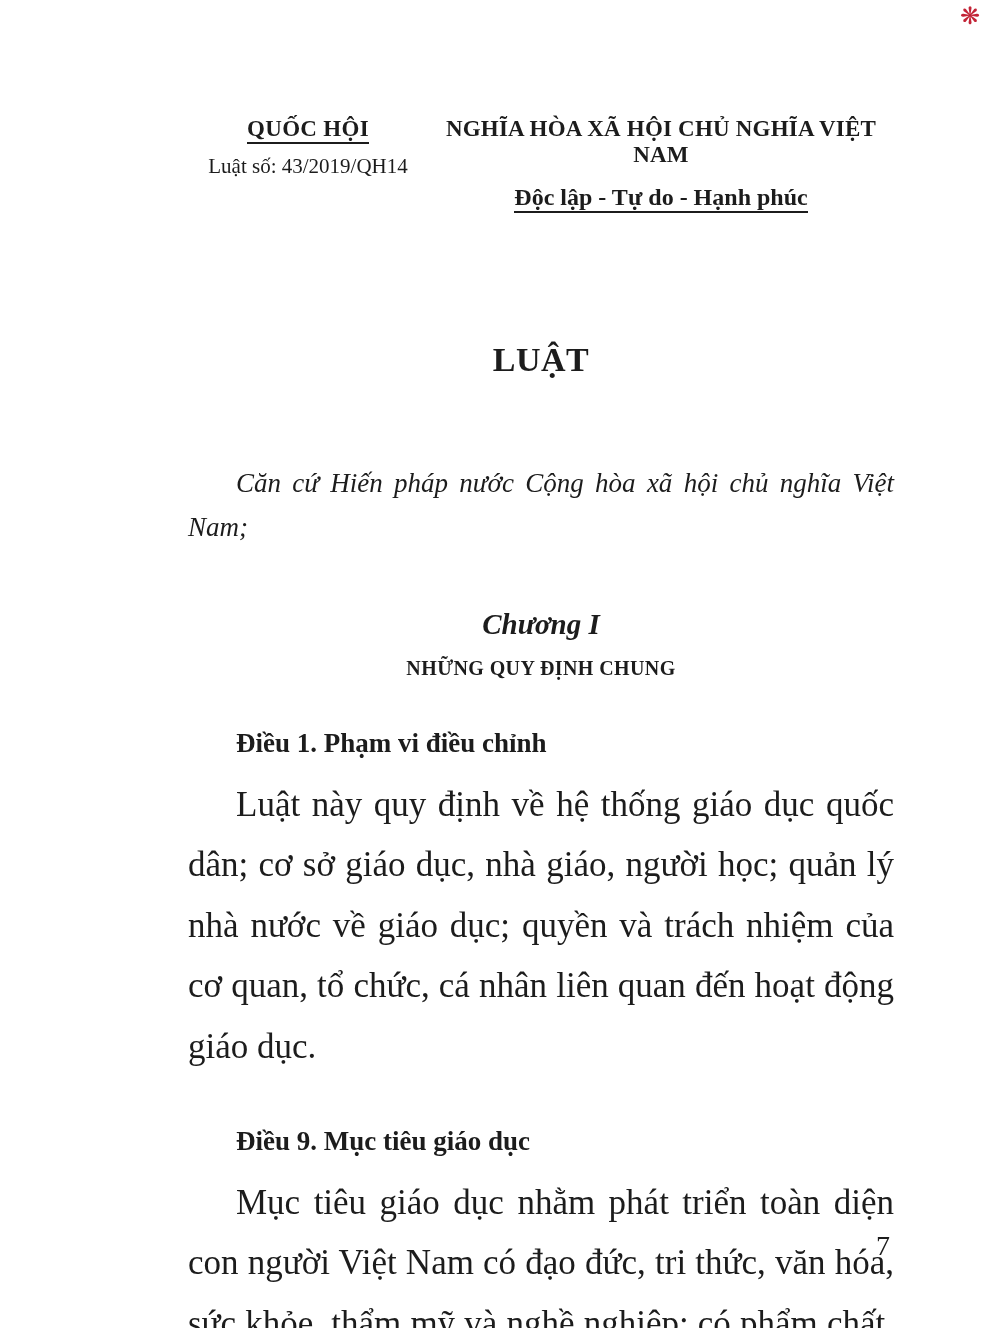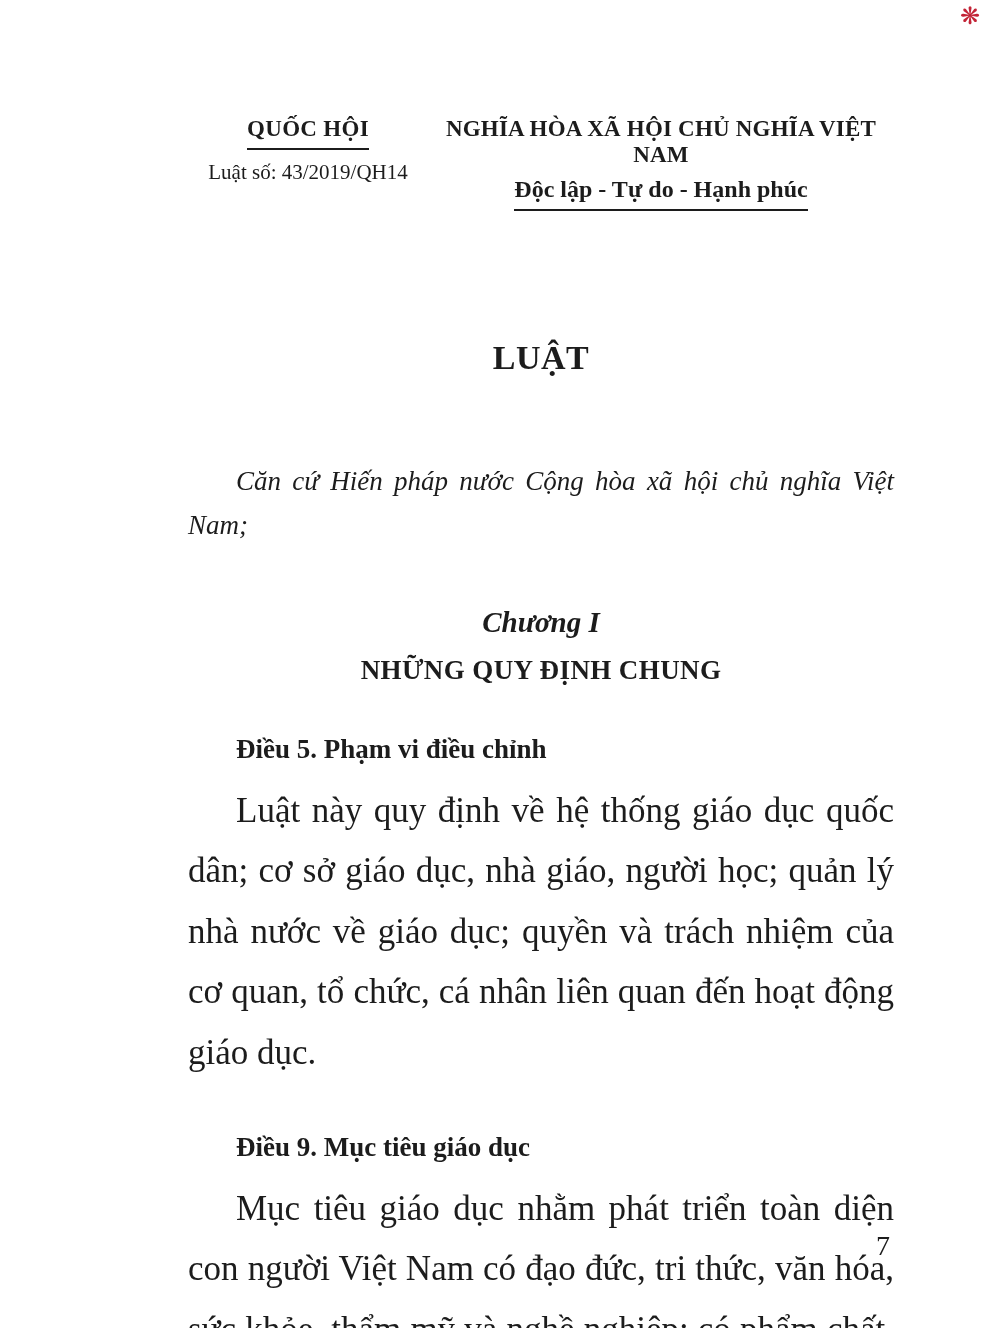--- a/index.html
+++ b/index.html
@@ -27,37 +27,37 @@
   .header-row {
     display: flex;
     justify-content: space-between;
     align-items: flex-start;
   }
   .header-left { text-align: center; width: 240px; flex-shrink: 0; }
   .header-right { text-align: center; flex: 1; }
   .underlined {
     display: inline-block;
     border-bottom: 2px solid #1c1c1c;
-    padding-bottom: 6px;
+    padding-bottom: 0;
   }
   .org-name {
     font-weight: bold;
     font-size: 23px;
     letter-spacing: 0.3px;
   }
   .law-number {
     font-size: 21px;
     margin-top: 10px;
   }
   .country-name {
     font-weight: bold;
     font-size: 23px;
     letter-spacing: 0.2px;
   }
-  .motto-wrap { margin-top: 8px; }
+  .motto-wrap { margin-top: 16px; }
   .motto {
     font-weight: bold;
     font-size: 24px;
   }
   .doc-title {
     margin-top: 122px;
     text-align: center;
     font-weight: bold;
     font-size: 34px;
     line-height: 1.45;
@@ -77,21 +77,21 @@
     margin-top: 58px;
     text-align: center;
     font-weight: bold;
     font-style: italic;
     font-size: 29px;
   }
   .chapter-title {
     margin-top: 16px;
     text-align: center;
     font-weight: bold;
-    font-size: 27px;
+    font-size: 20px;
     letter-spacing: 0.4px;
   }
   .article-heading {
     margin: 48px 0 0 0;
     font-weight: bold;
     font-size: 27px;
     text-indent: 48px;
   }
   .body-text {
     margin: 16px 0 0 0;
@@ -132,21 +132,21 @@
 
     <div class="doc-title">
       <div>LUẬT</div>
     </div>
 
     <p class="preamble first">Căn cứ Hiến pháp nước Cộng hòa xã hội chủ nghĩa Việt Nam;</p>
 
     <div class="chapter-label">Chương I</div>
     <div class="chapter-title">NHỮNG QUY ĐỊNH CHUNG</div>
 
-    <h3 class="article-heading">Điều 5. Phạm vi điều chỉnh</h3>
+    <h3 class="article-heading">Điều 1. Phạm vi điều chỉnh</h3>
     <p class="body-text">Luật này quy định về hệ thống giáo dục quốc dân; cơ sở giáo dục, nhà giáo, người học; quản lý nhà nước về giáo dục; quyền và trách nhiệm của cơ quan, tổ chức, cá nhân liên quan đến hoạt động giáo dục.</p>
 
     <h3 class="article-heading">Điều 9. Mục tiêu giáo dục</h3>
     <p class="body-text">Mục tiêu giáo dục nhằm phát triển toàn diện con người Việt Nam có đạo đức, tri thức, văn hóa, sức khỏe, thẩm mỹ và nghề nghiệp; có phẩm chất, năng lực và ý</p>
 
   </div>
 
   <div class="page-number">7</div>
 
 </div>

